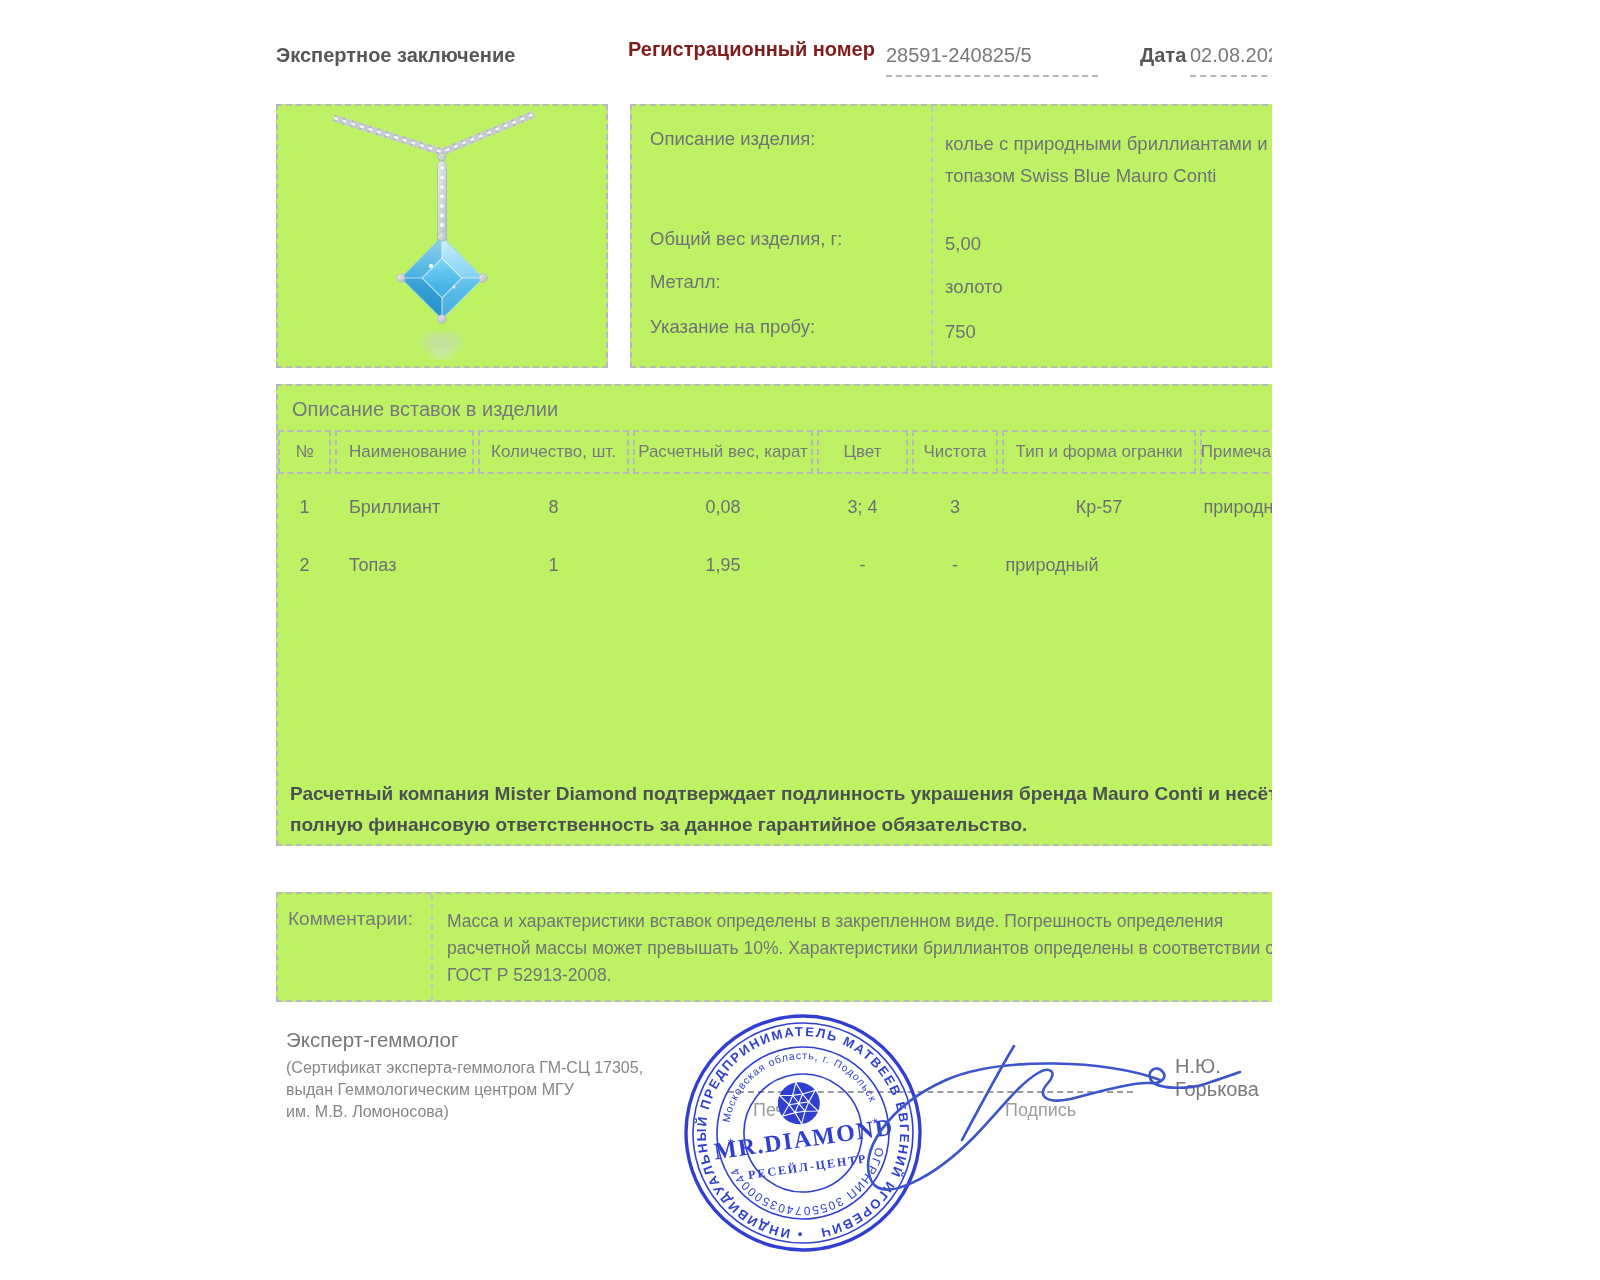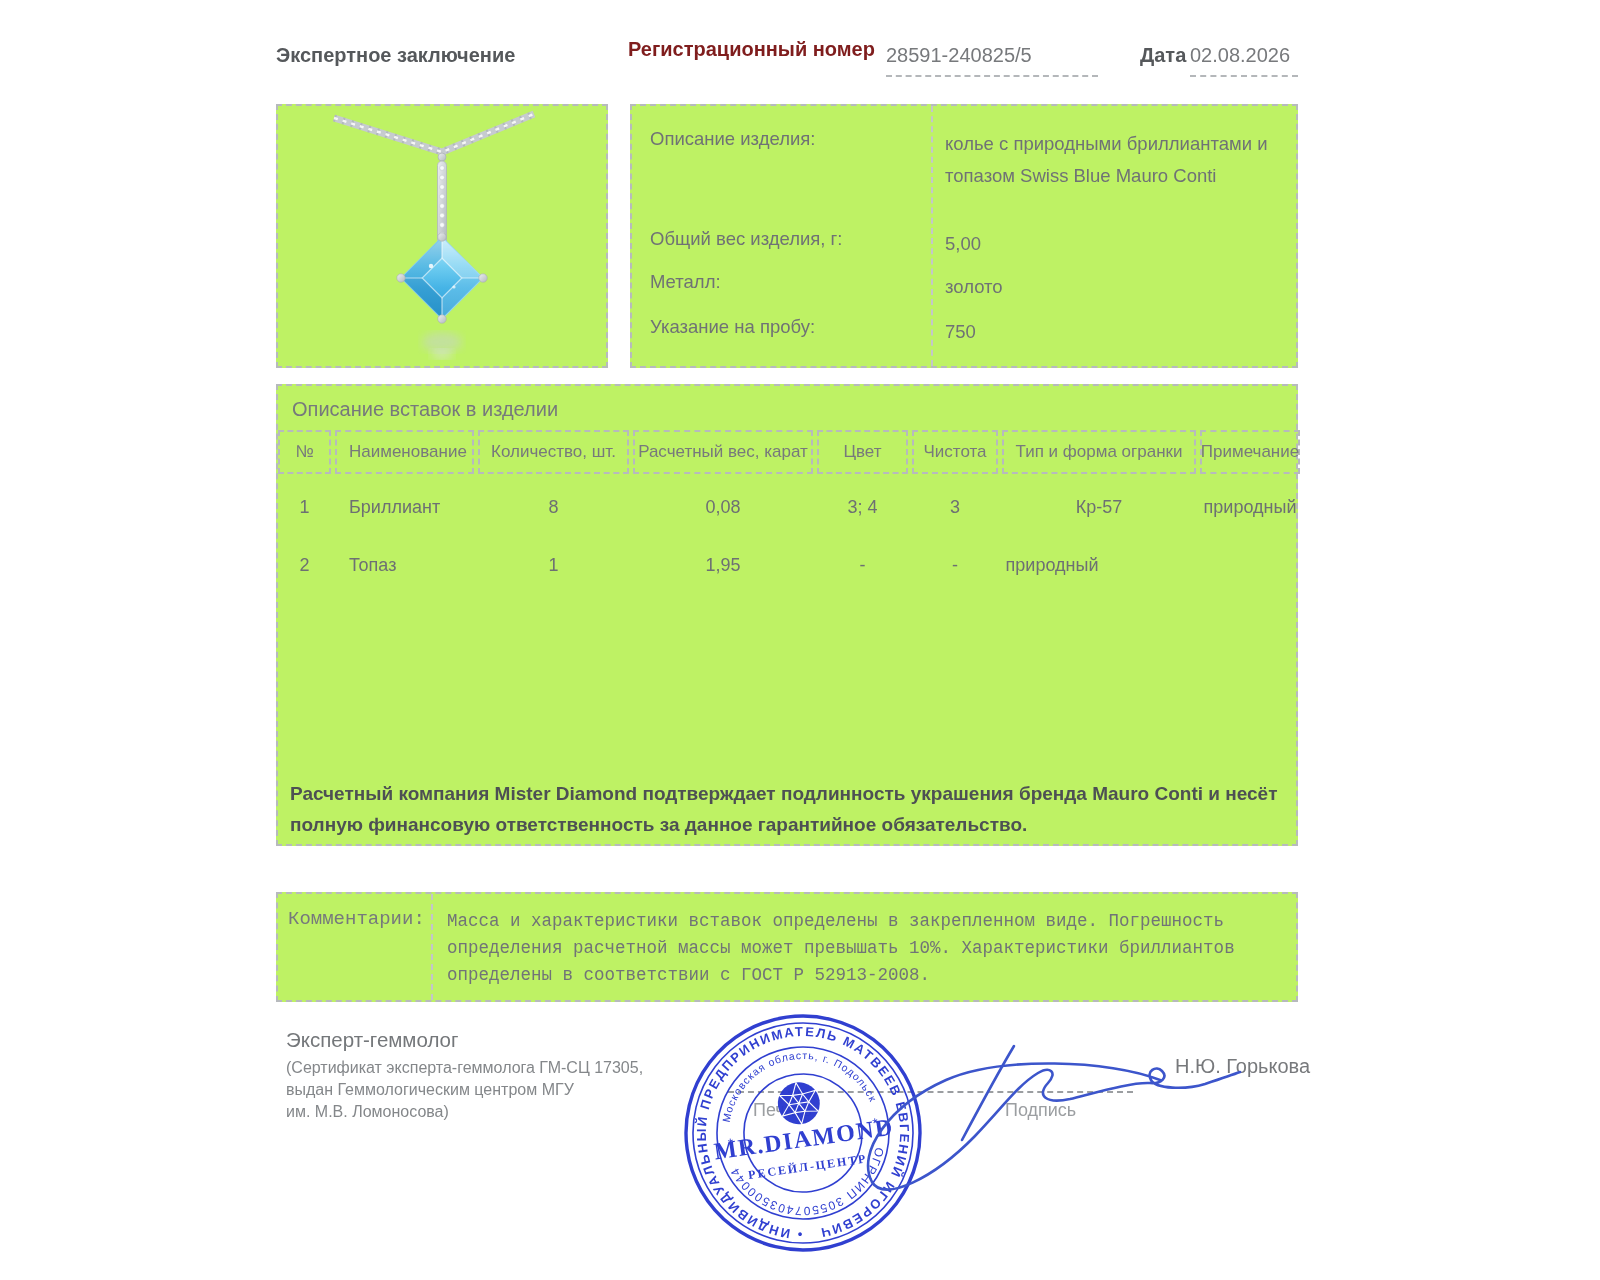--- a/index.html
+++ b/index.html
@@ -1,18 +1,18 @@
 <!DOCTYPE html>
 <html><head>
 <meta charset="utf-8">
 <style>
   * { margin:0; padding:0; box-sizing:border-box; }
   html,body { background:#ffffff; }
   body { font-family:"Liberation Sans","DejaVu Sans",sans-serif; color:#717477; }
-  .page { position:relative; width:1600px; height:1280px; background:#ffffff; overflow:hidden; }
+  .page { position:relative; width:1272px; height:1280px; background:#ffffff; overflow:hidden; }
 
   .abs { position:absolute; }
 
   
   .h-title   { left:276px; top:44px;  font-size:20px; font-weight:bold; color:#55585b; }
   .h-reglab  { left:628px; top:38px;  font-size:20px; font-weight:bold; color:#7f1d1d; }
   .h-regval  { left:886px; top:44px;  width:212px; font-size:20px; color:#77797c; padding-bottom:8px; border-bottom:2px dashed #b4b7ba; }
   .h-datelab { left:1140px; top:44px; font-size:20px; font-weight:bold; color:#55585b; }
   .h-dateval { left:1190px; top:44px; width:108px; font-size:20px; color:#77797c; padding-bottom:8px; border-bottom:2px dashed #b4b7ba; }
 
@@ -33,21 +33,21 @@
   .cell { flex:none; display:flex; align-items:center; justify-content:center; font-size:17px; color:#77797c; text-align:center; }
   .thead-row .cell { border:2px dashed #b7babd; }
   .tbody-row .cell { border:2px dashed transparent; font-size:18px; color:#6d7073; }
   .c0{width:53px;} .c1{width:139px; justify-content:flex-start; padding-left:12px; text-align:left;}
   .c2{width:151px;} .c3{width:180px;} .c4{width:91px;} .c5{width:86px;} .c6{width:194px;} .c7{width:100px;}
   .row1 { top:94px;  height:54px; }
   .row2 { top:152px; height:54px; }
   .guarantee { position:absolute; left:12px; top:392px; width:1000px; font-size:19px; font-weight:bold; color:#4d5053; line-height:31px; }
 
   
-  .comments-box { left:276px; top:892px; width:1022px; height:110px;font-family:Liberation Mono, monospace; }
+  .comments-box { left:276px; top:892px; width:1022px; height:110px; }
   .comments-divider { position:absolute; left:153px; top:0; width:0; height:100%; border-left:2px dashed #c3c6c9; }
   .comments-label { position:absolute; left:10px; top:14px; font-size:19px; color:#76797c; }
   .comments-text { position:absolute; left:169px; top:14px; width:838px; font-size:17.5px; color:#717477; line-height:27px; }
 
   
   .expert-title { left:286px; top:1028px; font-size:20.5px; color:#74777a; }
   .expert-cert  { left:286px; top:1057px; font-size:16px; color:#84878a; line-height:22px; }
   .sign-line { left:728px; top:1091px; width:405px; border-top:2px dashed #9b9ea1; z-index:1; }
   .lbl-stamp { left:753px; top:1100px; font-size:18px; color:#9b9ea1; z-index:1; }
   .lbl-sign  { left:1005px; top:1100px; font-size:18px; color:#9b9ea1; z-index:1; }

